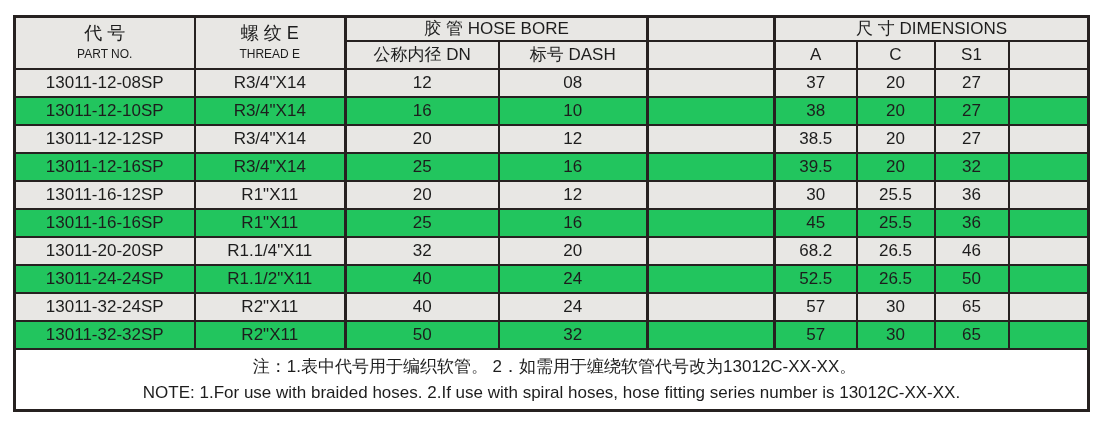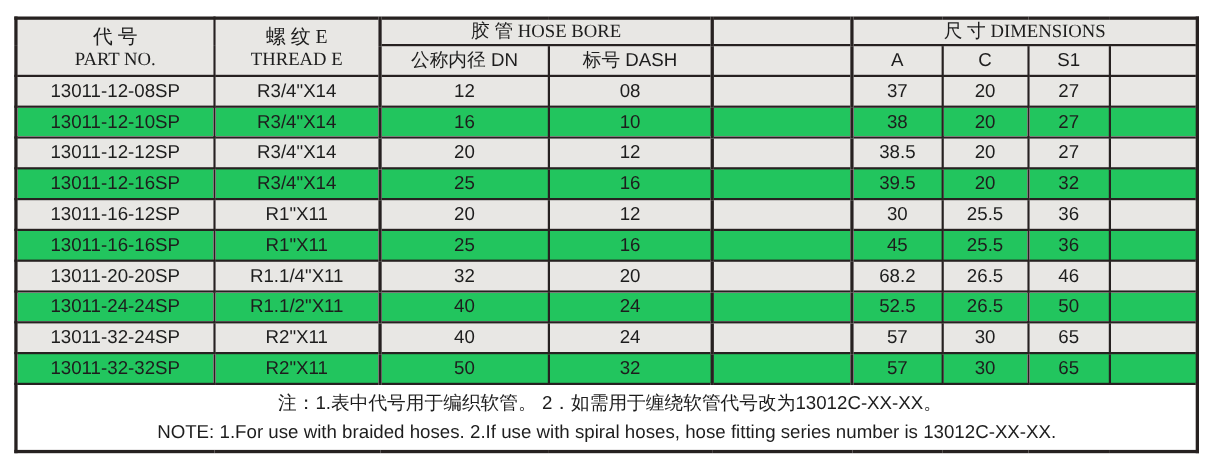--- a/index.html
+++ b/index.html
@@ -23,27 +23,27 @@
     text-align: center;
     vertical-align: middle;
     font-size: 17px;
     font-weight: normal;
     padding: 0;
     overflow: hidden;
     white-space: nowrap;
   }
   
   .sec { border-left-width: 3px !important; }
-  tr.hrow1 { height: 14px; font-family: Liberation Serif, serif; }
+  tr.hrow1 { height: 14px; }
   tr.hrow2 { height: 28px; margin-top: 16px; }
   tr.drow  { height: 28px; }
   .shade th, .shade td, th.shade, td.shade { background: #e8e7e4; }
   .white { background: #22c55e; }
   .cnline { font-size: 18px; line-height: 22px; }
-  .enline { font-size: 17px; line-height: 20px; }
+  .enline { font-size: 12px; line-height: 20px; }
   tfoot td {
     text-align: left;
     white-space: pre-wrap;
     height: 59px;
     vertical-align: middle;
     background: #ffffff;
   }
   .note-cn { font-size: 17px; line-height: 26px; padding-left: 6px; }
   .note-en { font-size: 17px; line-height: 26px; padding-left: 0; }
 </style>

